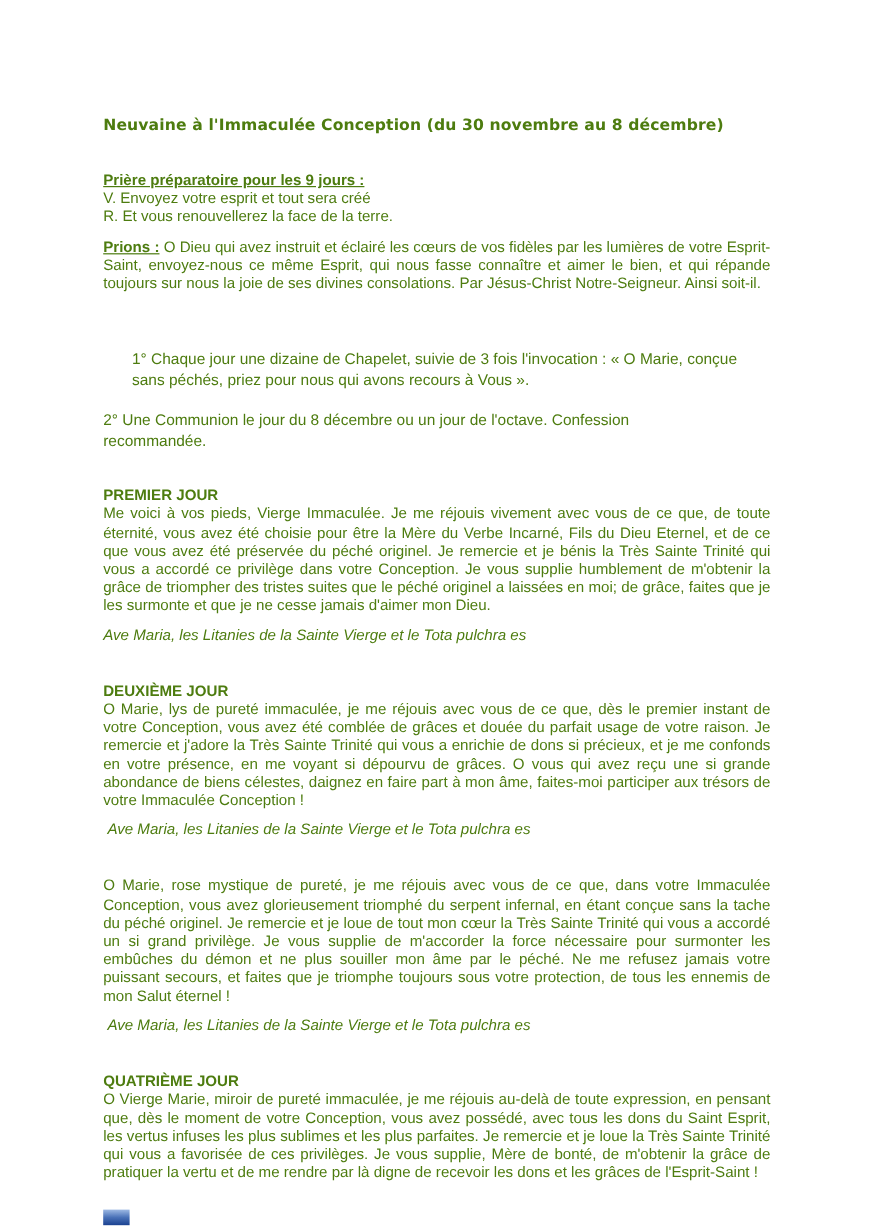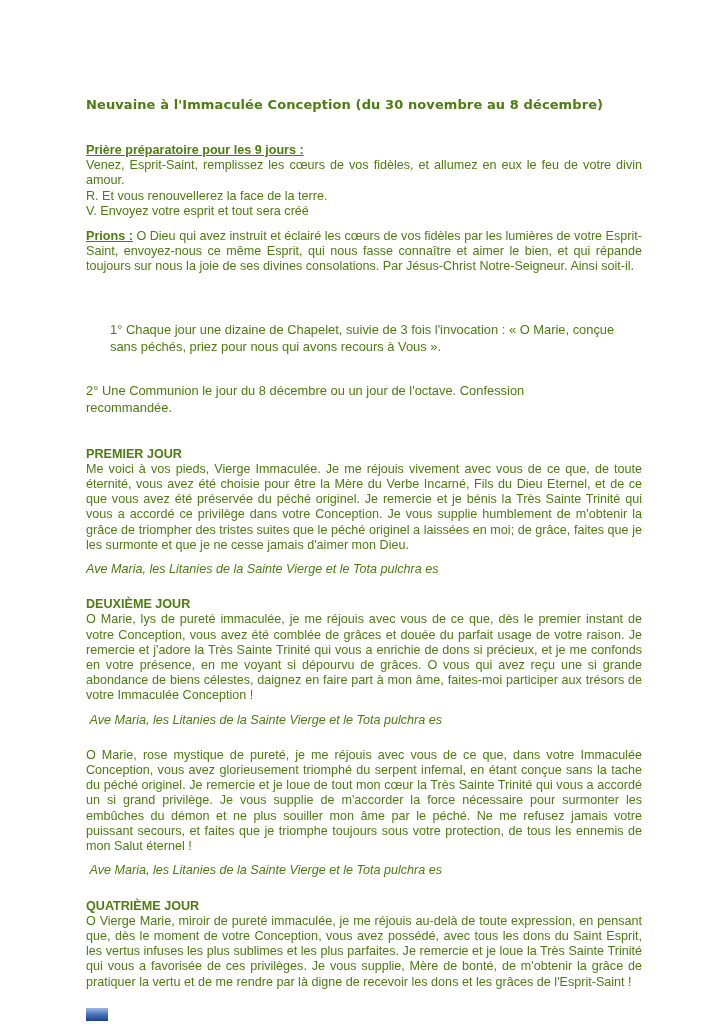--- a/index.html
+++ b/index.html
@@ -42,22 +42,22 @@
     font-size: 12.6px;
     line-height: 15.2px;
     text-align: justify;
   }
   .instruction {
     font-size: 12.9px;
     line-height: 17.5px;
     white-space: pre-line;
   }
   .instruction.first { margin-top: 46px; margin-left: 24px; }
-  .instruction.second { margin-top: 26px; }
-  .day { margin-top: 20px; }
+  .instruction.second { margin-top: 16px; }
+  .day { margin-top: 32px; }
   .day.first-day { margin-top: 30px; }
   .day-heading {
     font-weight: bold;
     font-size: 12.6px;
     line-height: 15.2px;
   }
   .day-prayer {
     font-size: 12.6px;
     line-height: 15.2px;
     text-align: justify;
@@ -81,23 +81,22 @@
 </head>
 <body>
 
 <div class="page">
   <div class="content">
 
     <div class="title">Neuvaine à l'Immaculée Conception (du 30 novembre au 8 décembre)</div>
 
     <div class="prep">
       <div class="bold-underline">Prière préparatoire pour les 9 jours :</div>
-      <div class="justified">Venez, Esprit-Saint, remplissez les cœurs de vos fidèles, et allumez en eux le feu de votre divin amour.</div>
+      <div>V. Envoyez votre esprit et tout sera créé</div>
       <div>R. Et vous renouvellerez la face de la terre.</div>
-      <div>V. Envoyez votre esprit et tout sera créé</div>
     </div>
 
     <div class="prions"><span class="bold-underline">Prions :</span><span> O Dieu qui avez instruit et éclairé les cœurs de vos fidèles par les lumières de votre Esprit-Saint, envoyez-nous ce même Esprit, qui nous fasse connaître et aimer le bien, et qui répande toujours sur nous la joie de ses divines consolations. Par Jésus-Christ Notre-Seigneur. Ainsi soit-il.</span></div>
 
     <div class="instruction first">1° Chaque jour une dizaine de Chapelet, suivie de 3 fois l'invocation : « O Marie, conçue
 sans péchés, priez pour nous qui avons recours à Vous ».</div>
     <div class="instruction second">2° Une Communion le jour du 8 décembre ou un jour de l'octave. Confession
 recommandée.</div>
 
     <div class="day first-day">

